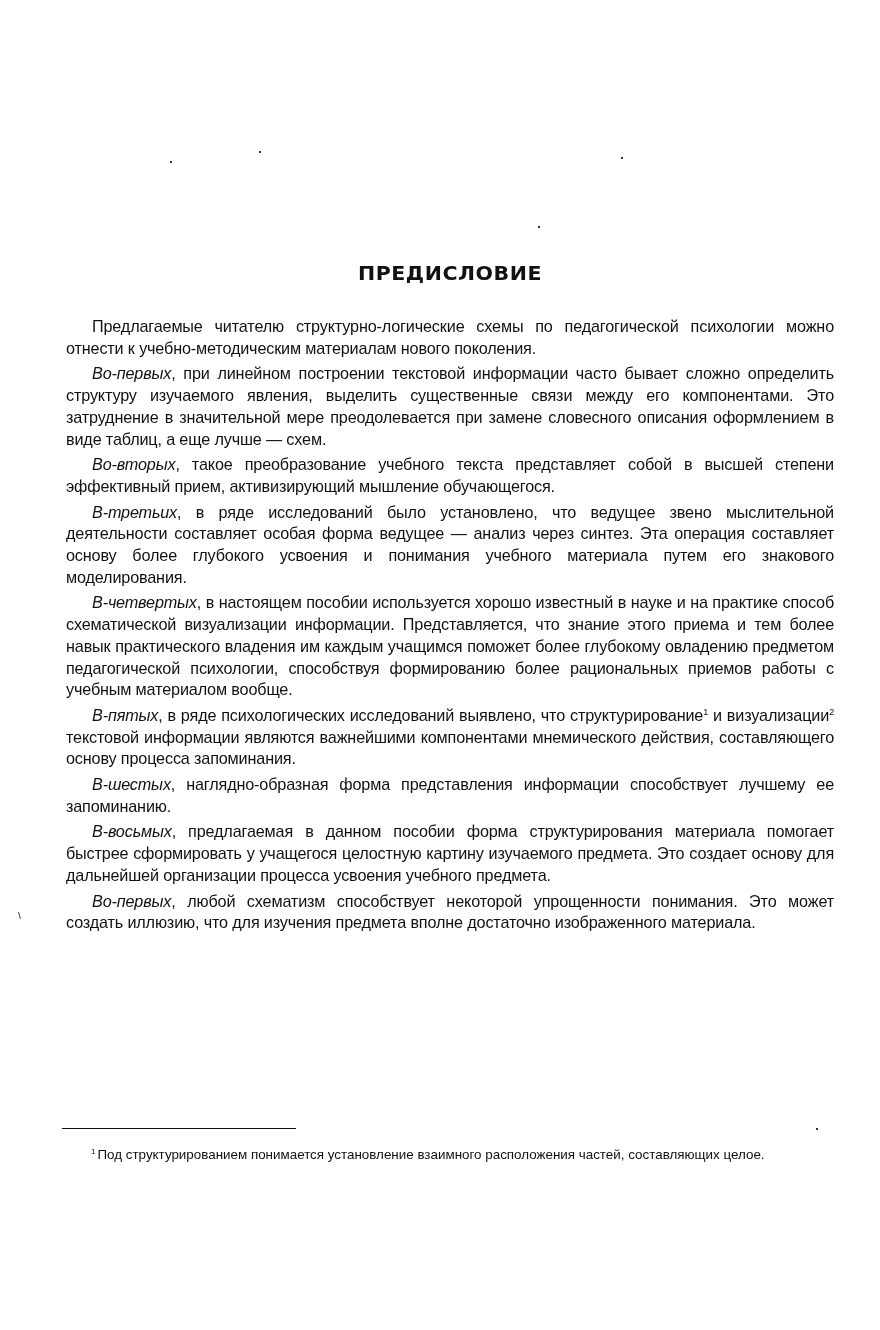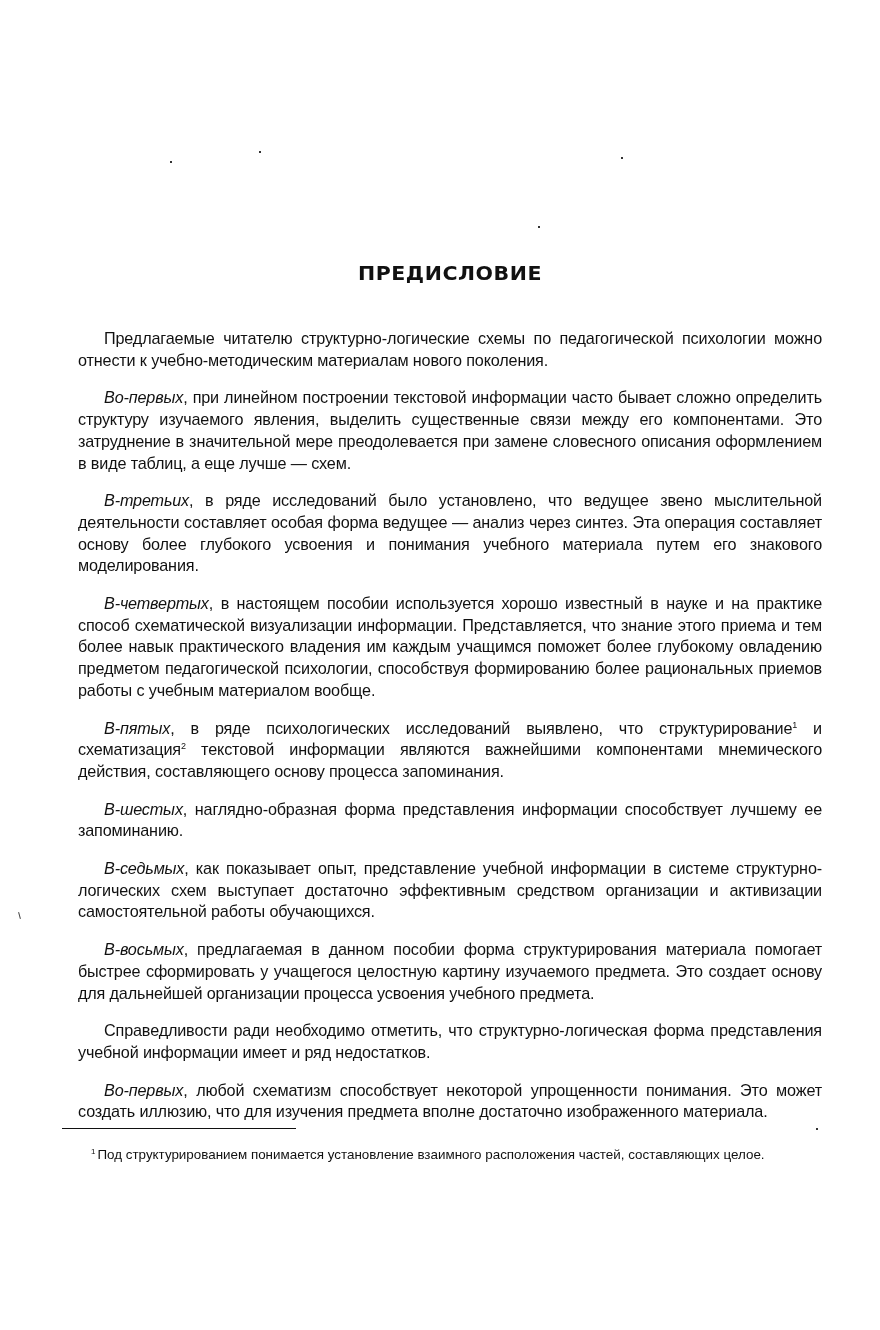--- a/index.html
+++ b/index.html
@@ -47,21 +47,21 @@
       position: absolute;
       top: 312px;
       left: 62px;
       width: 776px;
       font-size: 16.2px;
       line-height: 21.7px;
       text-align: justify;
       letter-spacing: -0.15px;
     }
     .body-text p {
-      margin: 16px;
+      margin: 4px;
       text-indent: 26px;
       text-align: justify;
     }
     .body-text em {
       font-style: italic;
     }
     sup {
       font-size: 9px;
       line-height: 0;
       vertical-align: 6px;
@@ -101,27 +101,26 @@
 <div class="speck" style="left:621px;top:157px;"></div>
 <div class="speck" style="left:538px;top:226px;"></div>
 <div class="speck" style="left:816px;top:1128px;"></div>
 <div class="margin-mark"></div>
 
 <h1 class="page-title" style="margin:0;">ПРЕДИСЛОВИЕ</h1>
 
 <div class="body-text">
   <p><span>Предлагаемые читателю структурно-логические схемы по педагогической психологии можно отнести к  учебно-методическим материалам нового поколения.</span></p>
   <p><em>Во-первых</em><span>, при линейном построении текстовой информации часто бывает сложно определить структуру изучаемого явления, выделить существенные связи между его компонентами. Это затруднение в значительной мере преодолевается при замене словесного описания оформлением в виде таблиц, а еще лучше — схем.</span></p>
+  <p><em>Во-вторых</em><span>, такое преобразование учебного текста представляет собой в высшей степени эффективный прием, активизирующий мышление обучающегося.</span></p>
   <p><em>В-третьих</em><span>, в ряде исследований было установлено, что ведущее звено мыслительной деятельности составляет особая форма ведущее — анализ через синтез. Эта операция составляет основу более глубокого усвоения и понимания учебного материала путем его знакового моделирования.</span></p>
   <p><em>В-четвертых</em><span>, в настоящем пособии используется хорошо известный в науке и на практике способ схематической визуализации информации. Представляется, что знание этого приема и тем более навык практического владения им каждым учащимся поможет более глубокому овладению предметом педагогической психологии, способствуя формированию более рациональных приемов работы с учебным материалом вообще.</span></p>
-  <p><em>В-пятых</em><span>, в ряде психологических исследований выявлено, что структурирование</span><sup>1</sup><span> и схематизация</span><sup>2</sup><span> текстовой информации являются важнейшими компонентами мнемического действия, составляющего основу процесса запоминания.</span></p>
+  <p><em>В-пятых</em><span>, в ряде психологических исследований выявлено, что структурирование</span><sup>1</sup><span> и визуализации</span><sup>2</sup><span> текстовой информации являются важнейшими компонентами мнемического действия, составляющего основу процесса запоминания.</span></p>
   <p><em>В-шестых</em><span>, наглядно-образная форма представления информации способствует лучшему ее запоминанию.</span></p>
-  <p><em>В-седьмых</em><span>, как показывает опыт, представление учебной информации в системе структурно-логических схем выступает достаточно эффективным средством организации и активизации самостоятельной работы обучающихся.</span></p>
   <p><em>В-восьмых</em><span>, предлагаемая в данном пособии форма структурирования материала помогает быстрее сформировать у учащегося целостную картину изучаемого предмета. Это создает основу для дальнейшей организации процесса усвоения учебного предмета.</span></p>
-  <p><span>Справедливости ради необходимо отметить, что структурно-логическая форма представления учебной информации имеет и ряд недостатков.</span></p>
   <p><em>Во-первых</em><span>, любой схематизм способствует некоторой упрощенности понимания. Это может создать иллюзию, что для изучения предмета вполне достаточно изображенного материала.</span></p>
 </div>
 
 <div class="footnote-rule"></div>
 
 <div class="footnotes">
   <p><sup>1</sup><span>Под структурированием понимается установление взаимного расположения частей, составляющих целое.</span></p>
 </div>
 
 </body></html>

